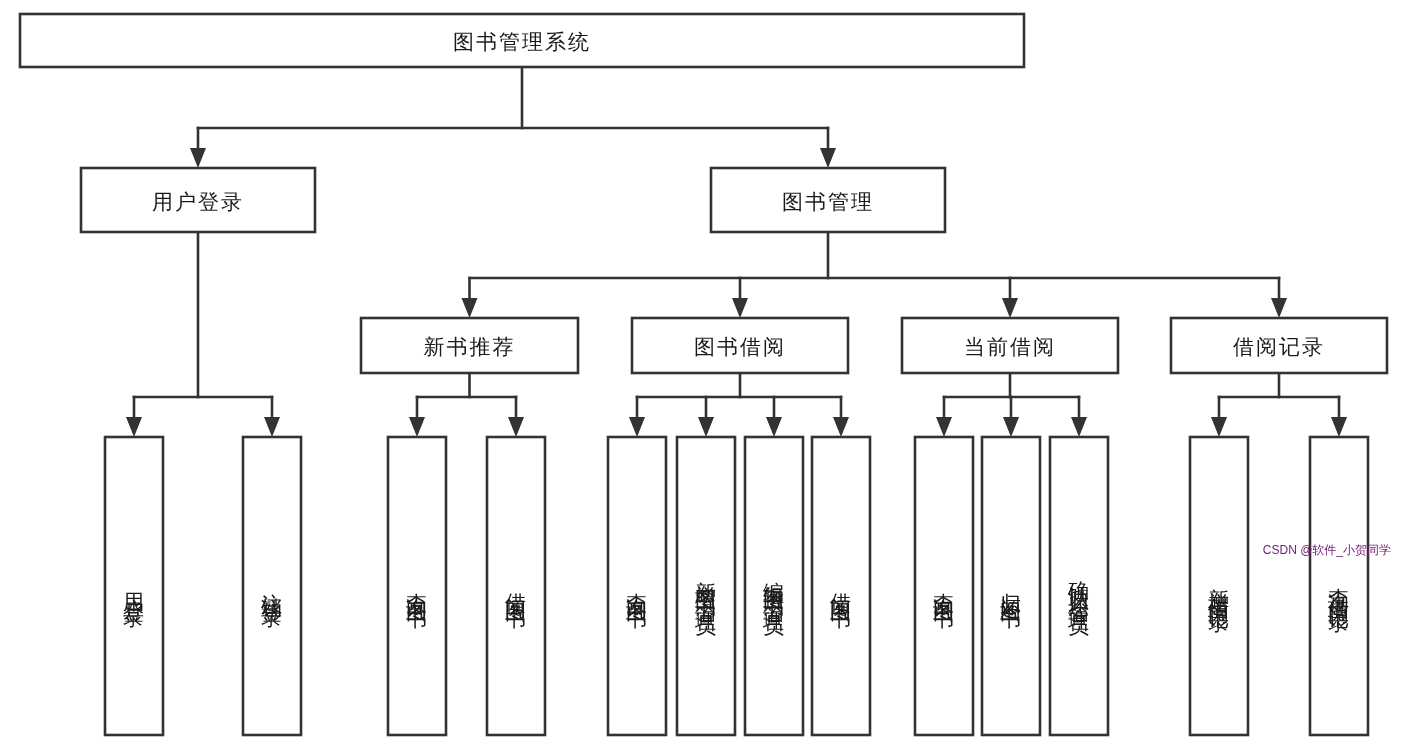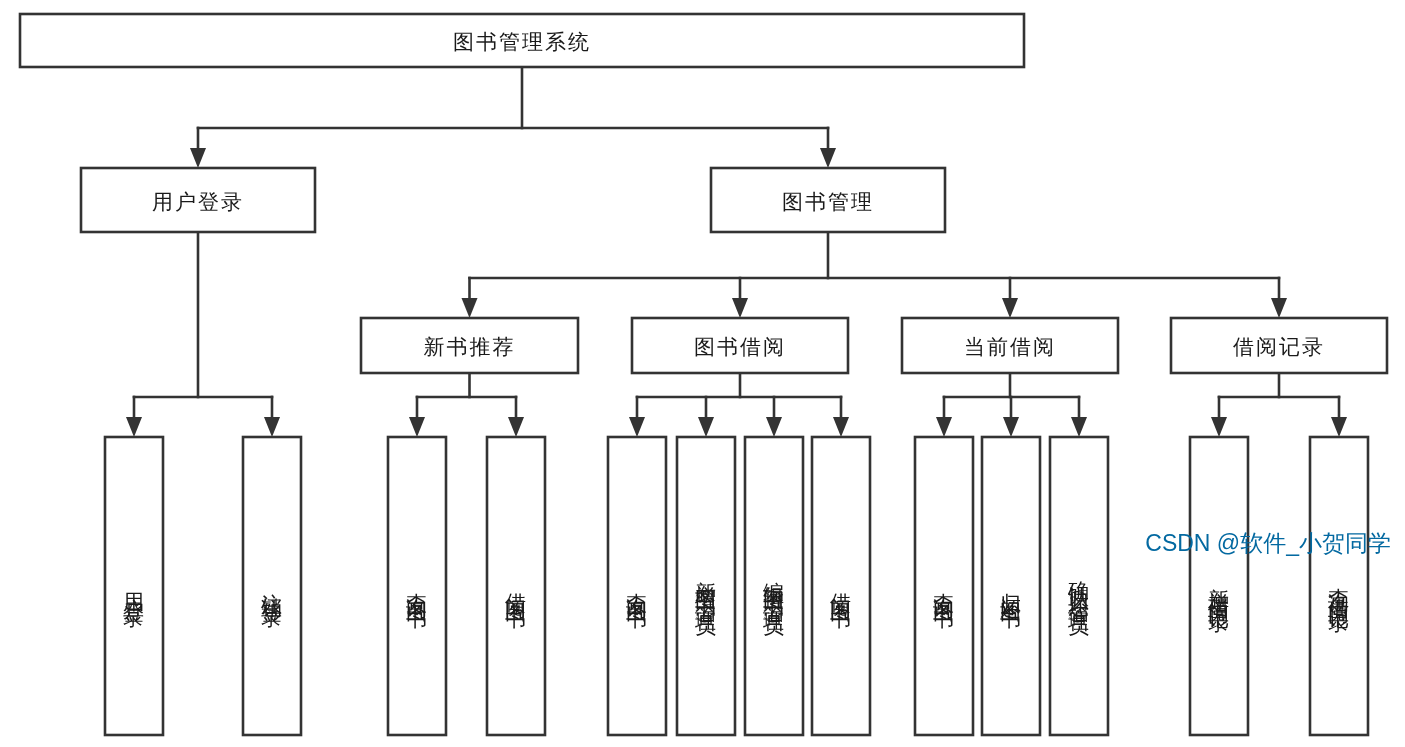--- a/index.html
+++ b/index.html
@@ -59,22 +59,22 @@
     letter-spacing: 5px;
     color: #1a1a1a;
     pointer-events: none;
     white-space: nowrap;
     font-family: "Liberation Sans", "DejaVu Sans", sans-serif;
   }
   .watermark {
     position: absolute;
     right: 14px;
     bottom: 6px;
-    font-size: 23px;
-    color: #0369a1;
+    font-size: 12px;
+    color: #701a75;
     font-family: "Liberation Sans", "DejaVu Sans", sans-serif;
     white-space: nowrap;
     pointer-events: none;
   }
 </style>
 </head>
 <body>
 
 <div id="diagram-root">
 

